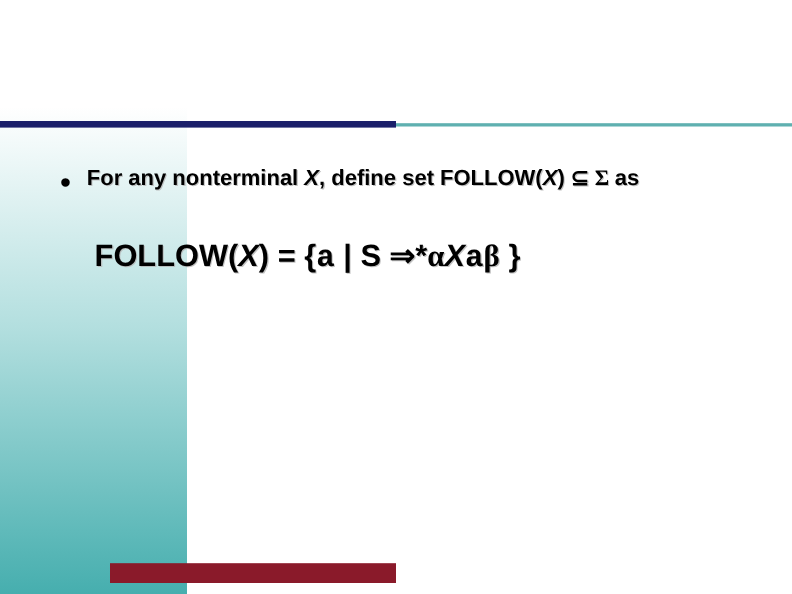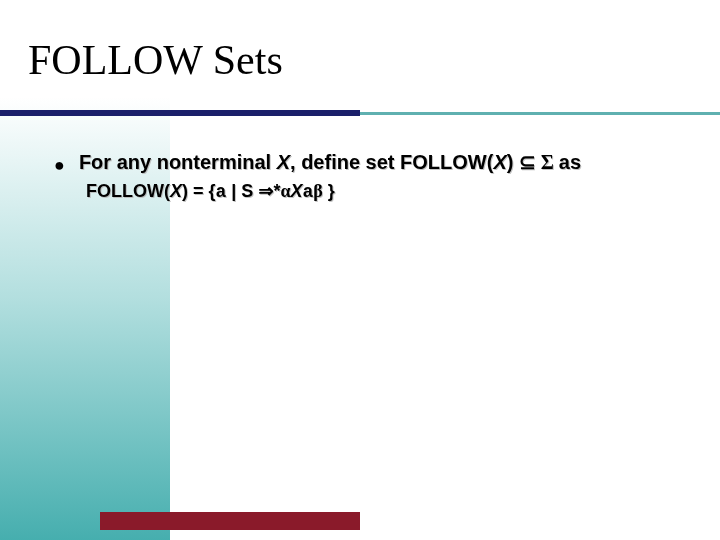--- a/index.html
+++ b/index.html
@@ -77,22 +77,23 @@
   }
   .bullet-text {
     font-size: 20px;
     font-weight: bold;
     color: #000;
     line-height: 1.25;
     text-shadow: 1px 1px 0 rgba(180,180,180,0.8);
   }
   .bullet-text .ital { font-style: italic; }
   .formula-block {
+    margin-top: 36px;
     margin-left: 32px;
-    font-size: 18px;
+    font-size: 28px;
     font-weight: bold;
     color: #000;
     text-shadow: 1px 1px 0 rgba(180,180,180,0.8);
   }
   .formula-block .ital { font-style: italic; }
   .sym { font-family: "Times New Roman", Times, serif; font-weight: bold; }
   .tt { font-family: "Courier New", monospace; font-weight: bold; }
   .footer-bar {
     position: absolute;
     left: 100px;
@@ -103,21 +104,20 @@
     z-index: 2;
   }
 </style>
 </head>
 <body>
 
 <div class="slide">
 
   <div class="gradient-panel"></div>
 
-  <div class="title">FOLLOW Sets</div>
 
   <div class="title-underline-dark"></div>
   <div class="title-underline-light"></div>
 
   <div class="content">
     <div class="bullet-row">
       <div class="bullet-dot">●</div>
       <div class="bullet-text">
         <span>For any nonterminal </span><span class="ital">X</span><span>, define set FOLLOW(</span><span class="ital">X</span><span>) </span><span class="sym">⊆</span><span class="sym"> Σ </span><span>as</span>
       </div>

